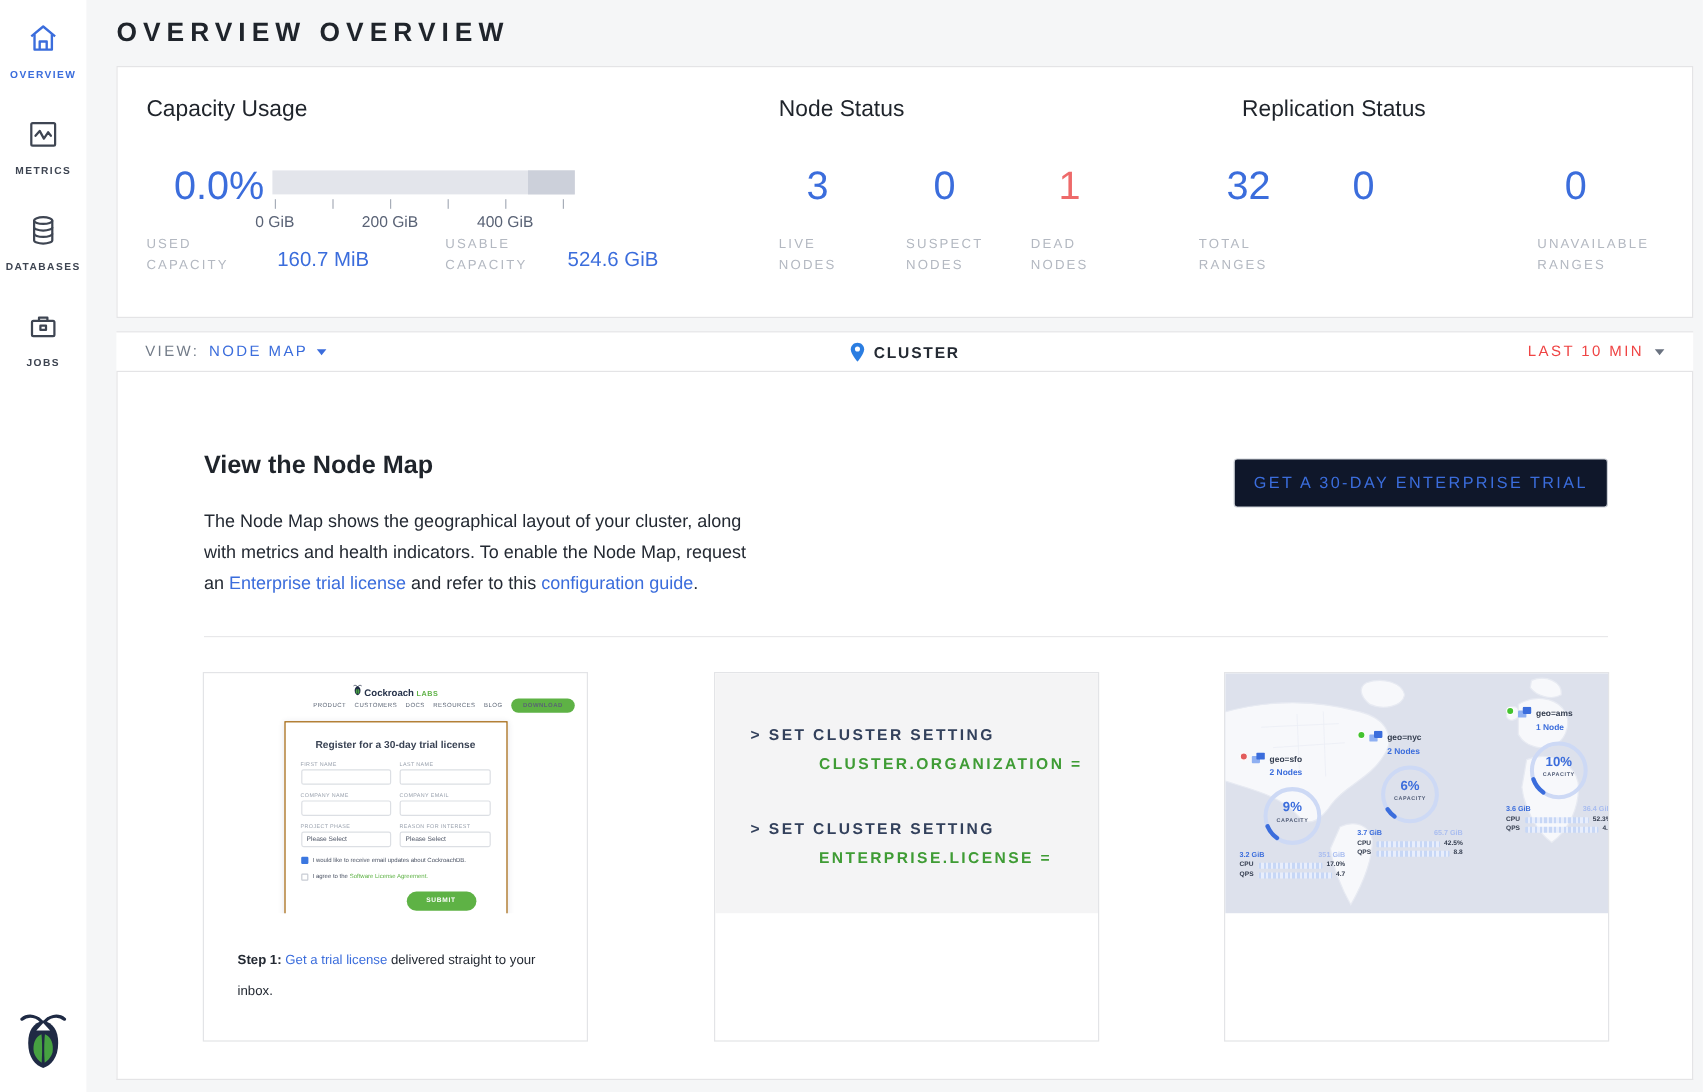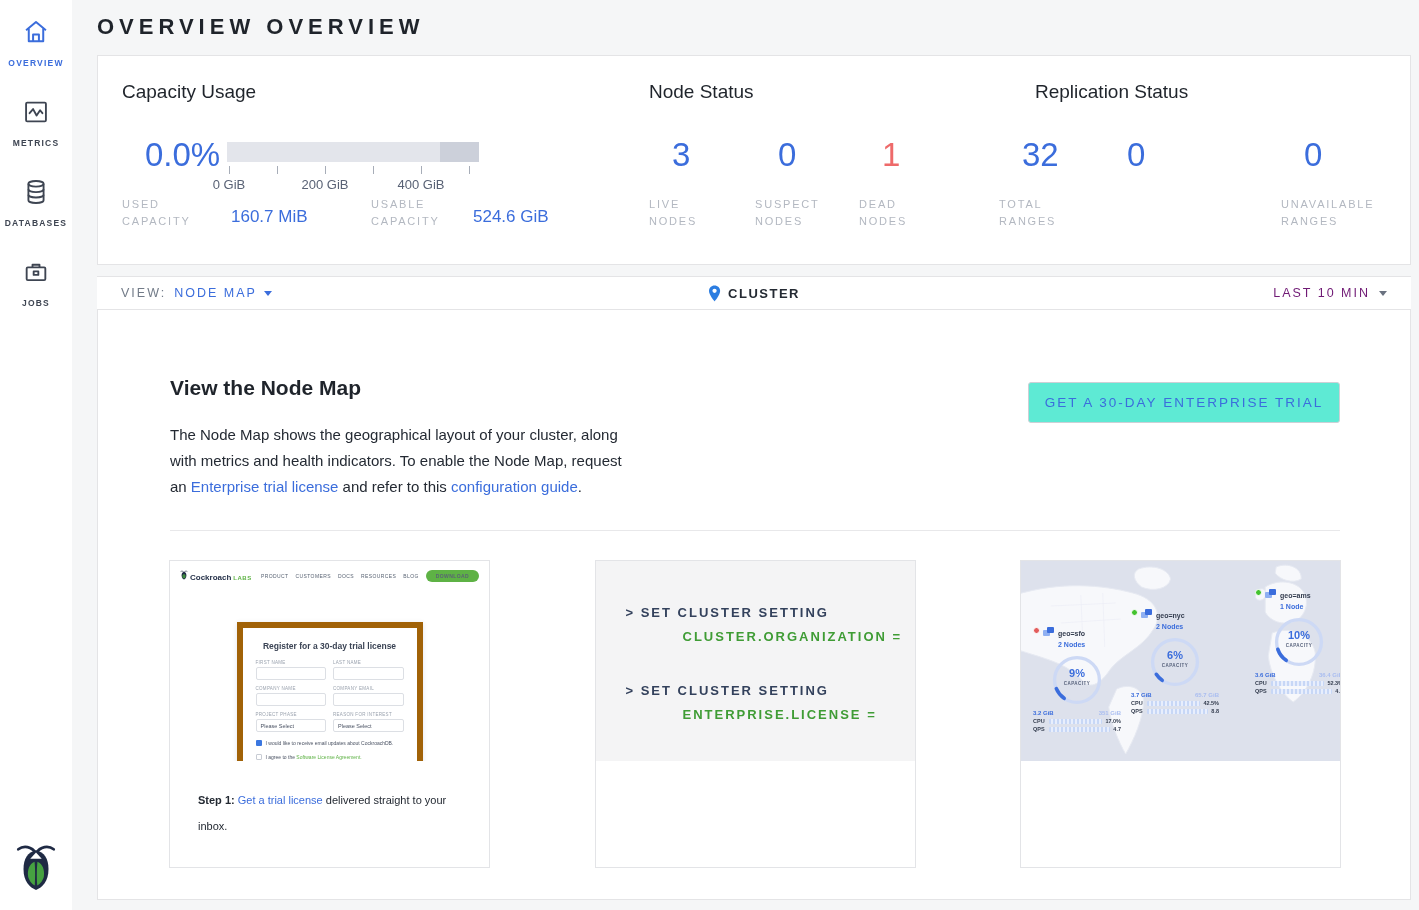--- a/index.html
+++ b/index.html
@@ -44,53 +44,53 @@
   .vb-left { position:absolute; left:24px; top:0; height:32px; display:flex; align-items:center; gap:8px; }
   .vb-view { font-size:12.5px; letter-spacing:2px; color:#727b88; }
   .vb-value { font-size:12.5px; letter-spacing:2px; color:#3b6ddc; cursor:pointer; display:flex; align-items:center; gap:7px; }
   .caret { width:0; height:0; border-left:4.5px solid transparent; border-right:4.5px solid transparent;
            border-top:5.5px solid #3b6ddc; display:inline-block; }
   .caret.gray { border-top-color:#6a7280; }
   .vb-center { position:absolute; left:50%; top:0; transform:translateX(-50%); height:32px;
                display:flex; align-items:center; gap:7px; }
   .vb-cluster { font-size:13px; letter-spacing:1.5px; font-weight:600; color:#242a33; }
   .vb-right { position:absolute; right:24px; top:0; height:32px; display:flex; align-items:center; gap:9px;
-              font-size:12.5px; letter-spacing:2px; color:#701a75; cursor:pointer; }
+              font-size:12.5px; letter-spacing:2px; color:#ef4444; cursor:pointer; }
 
   
   .main { position:absolute; left:0; top:310px; width:1314px; height:590px; background:#fff;
           border-left:1px solid #e4e4e6; border-right:1px solid #e4e4e6; border-bottom:1px solid #e4e4e6; }
   .nm-heading { position:absolute; left:72px; top:66px; font-size:21px; font-weight:600; color:#1f242b; }
   .nm-desc { position:absolute; left:72px; top:112px; width:462px; font-size:15px; line-height:26px; color:#242a33; }
   a.lnk { color:#3b6ddc; text-decoration:none; cursor:pointer; }
   a.lnk.green { color:#5eb245; }
-  .trial-btn { position:absolute; left:930px; top:72px; width:312px; height:41px; background:#5eead4;
+  .trial-btn { position:absolute; left:930px; top:72px; width:312px; height:41px; background:#0f172a;
                border:1px solid #ccd0d6; border-radius:3px; font-size:13.5px; letter-spacing:2px;
                color:#3b6ddc; font-family:inherit; cursor:pointer; }
   .divider { position:absolute; left:72px; top:220px; width:1170px; height:1px; background:#e8e8ea; }
 
   
   .cards { position:absolute; left:71px; top:250px; width:1172px; display:flex; justify-content:space-between; }
   .card { width:321px; height:308px; border:1px solid #e3e4e7; background:#fff; overflow:hidden; }
   .card-img { position:relative; width:100%; height:200px; overflow:hidden; }
   .card-cap { padding:26px 28px 0; font-size:11px; line-height:26px; color:#242a33; }
   .card-cap b { font-weight:700; }
 
   
-  .site-nav { display:flex; align-items:center; padding:9px 10px 0 10px; }
+  .site-nav { display:flex; align-items:center; padding:9px 10px 0 10px;flex-direction:column; }
   .site-logo { display:flex; align-items:baseline; gap:2px; }
   .site-logo .name { font-size:8px; font-weight:700; color:#26324a; }
   .site-logo .labs { font-size:6px; font-weight:700; color:#5eb245; letter-spacing:.5px; }
   .site-links { margin-left:auto; display:flex; align-items:center; gap:7px; }
   .site-links span { font-size:5px; letter-spacing:.4px; color:#5a6474; }
   .dl-pill { background:#5eb245; color:#fff; font-size:5px; font-weight:700; letter-spacing:.4px;
              padding:3px 10px; border-radius:8px; }
   .form-card { position:absolute; left:50%; transform:translateX(-50%); top:40px; width:186px;
-               background:#fff; border:6px solid #a16207; box-shadow:0 1px 5px rgba(40,50,80,.12);
-               padding:13px 13px 12px;margin-top:21px; }
+               background:#fff; border:1px solid #a16207; box-shadow:0 1px 5px rgba(40,50,80,.12);
+               padding:13px 13px 12px; }
   .form-title { font-size:8.5px; font-weight:600; color:#3a4354; text-align:center; margin-bottom:9px; }
   .form-grid { display:grid; grid-template-columns:1fr 1fr; column-gap:7px; row-gap:6px; }
   .f-lab { font-size:4.5px; letter-spacing:.3px; color:#9aa2ae; margin-bottom:2px; }
   .f-box { height:13px; border:1px solid #dcdfe4; border-radius:2px; background:#fff;
            font-size:5.5px; color:#4a5263; line-height:12px; padding-left:4px; }
   .chk-row { display:flex; align-items:center; gap:4px; margin-top:8px; }
   .chk { width:6px; height:6px; border-radius:1px; }
   .chk.on { background:#3b77e0; }
   .chk.off { border:1px solid #c8ccd4; background:#fff; }
   .chk-txt { font-size:5px; color:#4a5263; }

